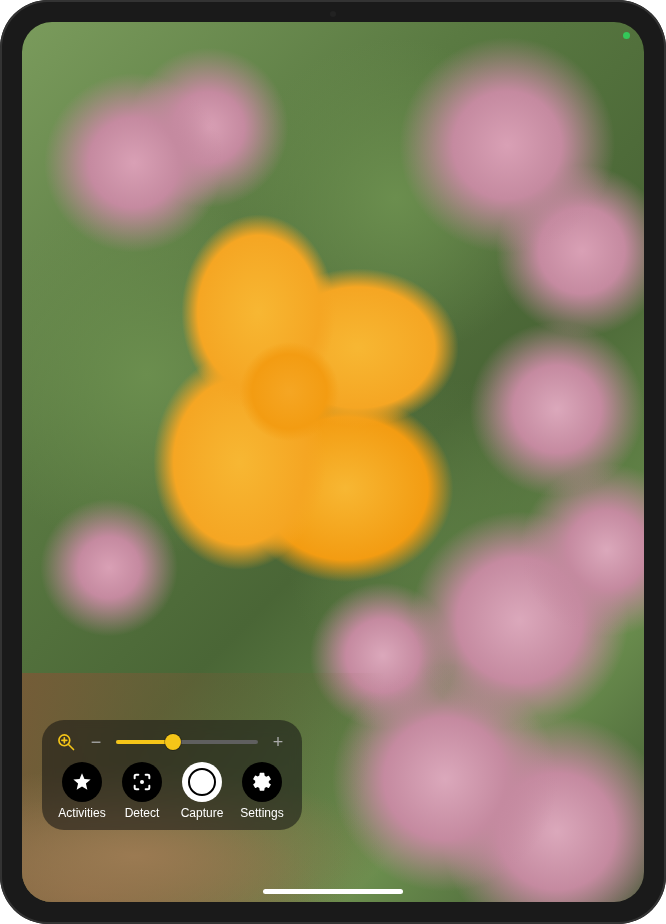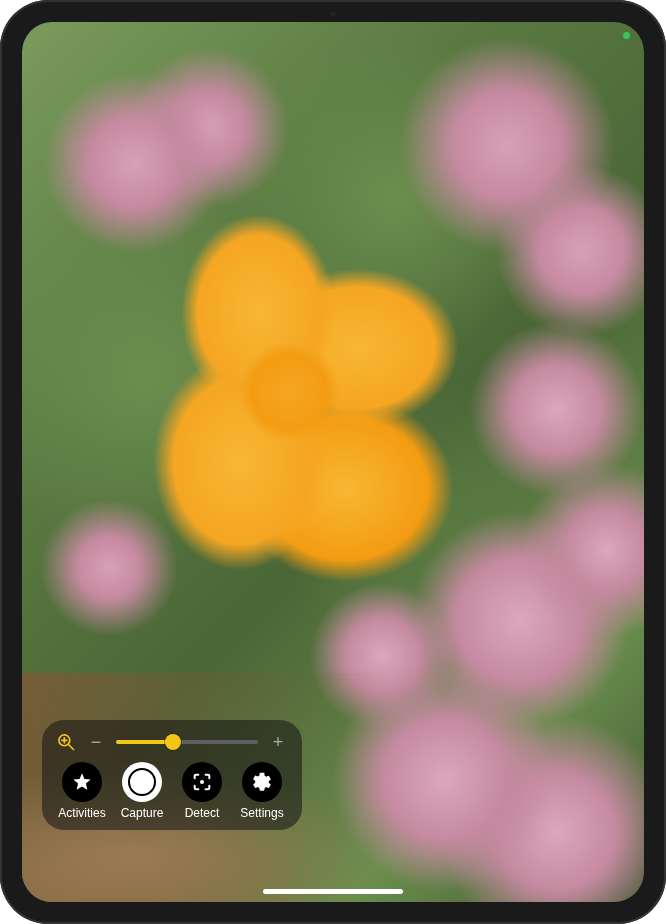--- a/index.html
+++ b/index.html
@@ -203,40 +203,40 @@
 
         <div class="ctl">
           <div class="btn-circle">
             <svg viewBox="0 0 24 24" width="22" height="22">
               <path fill="currentColor" d="M12 2.5l2.65 6.23 6.75.57-5.13 4.44 1.56 6.6L12 16.9l-5.83 3.44 1.56-6.6L2.6 9.3l6.75-.57L12 2.5z"></path>
             </svg>
           </div>
           <span class="btn-label">Activities</span>
         </div>
 
-        <div class="ctl capture">
-          <div class="btn-circle">
-            <div class="inner-ring"></div>
-          </div>
-          <span class="btn-label">Capture</span>
-        </div>
-
         <div class="ctl">
           <div class="btn-circle">
             <svg viewBox="0 0 24 24" width="22" height="22" fill="none" stroke="currentColor" stroke-width="2.2" stroke-linecap="round">
               <path d="M4 8V5.5A1.5 1.5 0 0 1 5.5 4H8"></path>
               <path d="M16 4h2.5A1.5 1.5 0 0 1 20 5.5V8"></path>
               <path d="M20 16v2.5a1.5 1.5 0 0 1-1.5 1.5H16"></path>
               <path d="M8 20H5.5A1.5 1.5 0 0 1 4 18.5V16"></path>
               <circle cx="12" cy="12" r="2.2" fill="currentColor" stroke="none"></circle>
             </svg>
           </div>
           <span class="btn-label">Detect</span>
         </div>
 
+        <div class="ctl capture">
+          <div class="btn-circle">
+            <div class="inner-ring"></div>
+          </div>
+          <span class="btn-label">Capture</span>
+        </div>
+
         <div class="ctl">
           <div class="btn-circle">
             <svg viewBox="0 0 24 24" width="22" height="22">
               <path fill="currentColor" d="M12 8.5A3.5 3.5 0 1 0 12 15.5 3.5 3.5 0 1 0 12 8.5Z M19.4 13c.04-.33.06-.66.06-1s-.02-.67-.06-1l2.03-1.58a.5.5 0 0 0 .12-.64l-1.92-3.32a.5.5 0 0 0-.61-.22l-2.39.96a7.6 7.6 0 0 0-1.73-1l-.36-2.54A.5.5 0 0 0 14.04 2h-4.08a.5.5 0 0 0-.5.43L9.1 4.97a7.6 7.6 0 0 0-1.73 1l-2.39-.96a.5.5 0 0 0-.61.22L2.45 8.55a.5.5 0 0 0 .12.64L4.6 10.77c-.04.33-.06.66-.06 1s.02.67.06 1l-2.03 1.58a.5.5 0 0 0-.12.64l1.92 3.32c.13.23.4.32.61.22l2.39-.96c.53.41 1.11.75 1.73 1l.36 2.54c.04.25.25.43.5.43h4.08c.25 0 .46-.18.5-.43l.36-2.54c.62-.25 1.2-.59 1.73-1l2.39.96c.21.1.48.01.61-.22l1.92-3.32a.5.5 0 0 0-.12-.64L19.4 13z"></path>
             </svg>
           </div>
           <span class="btn-label">Settings</span>
         </div>
 
       </div>

